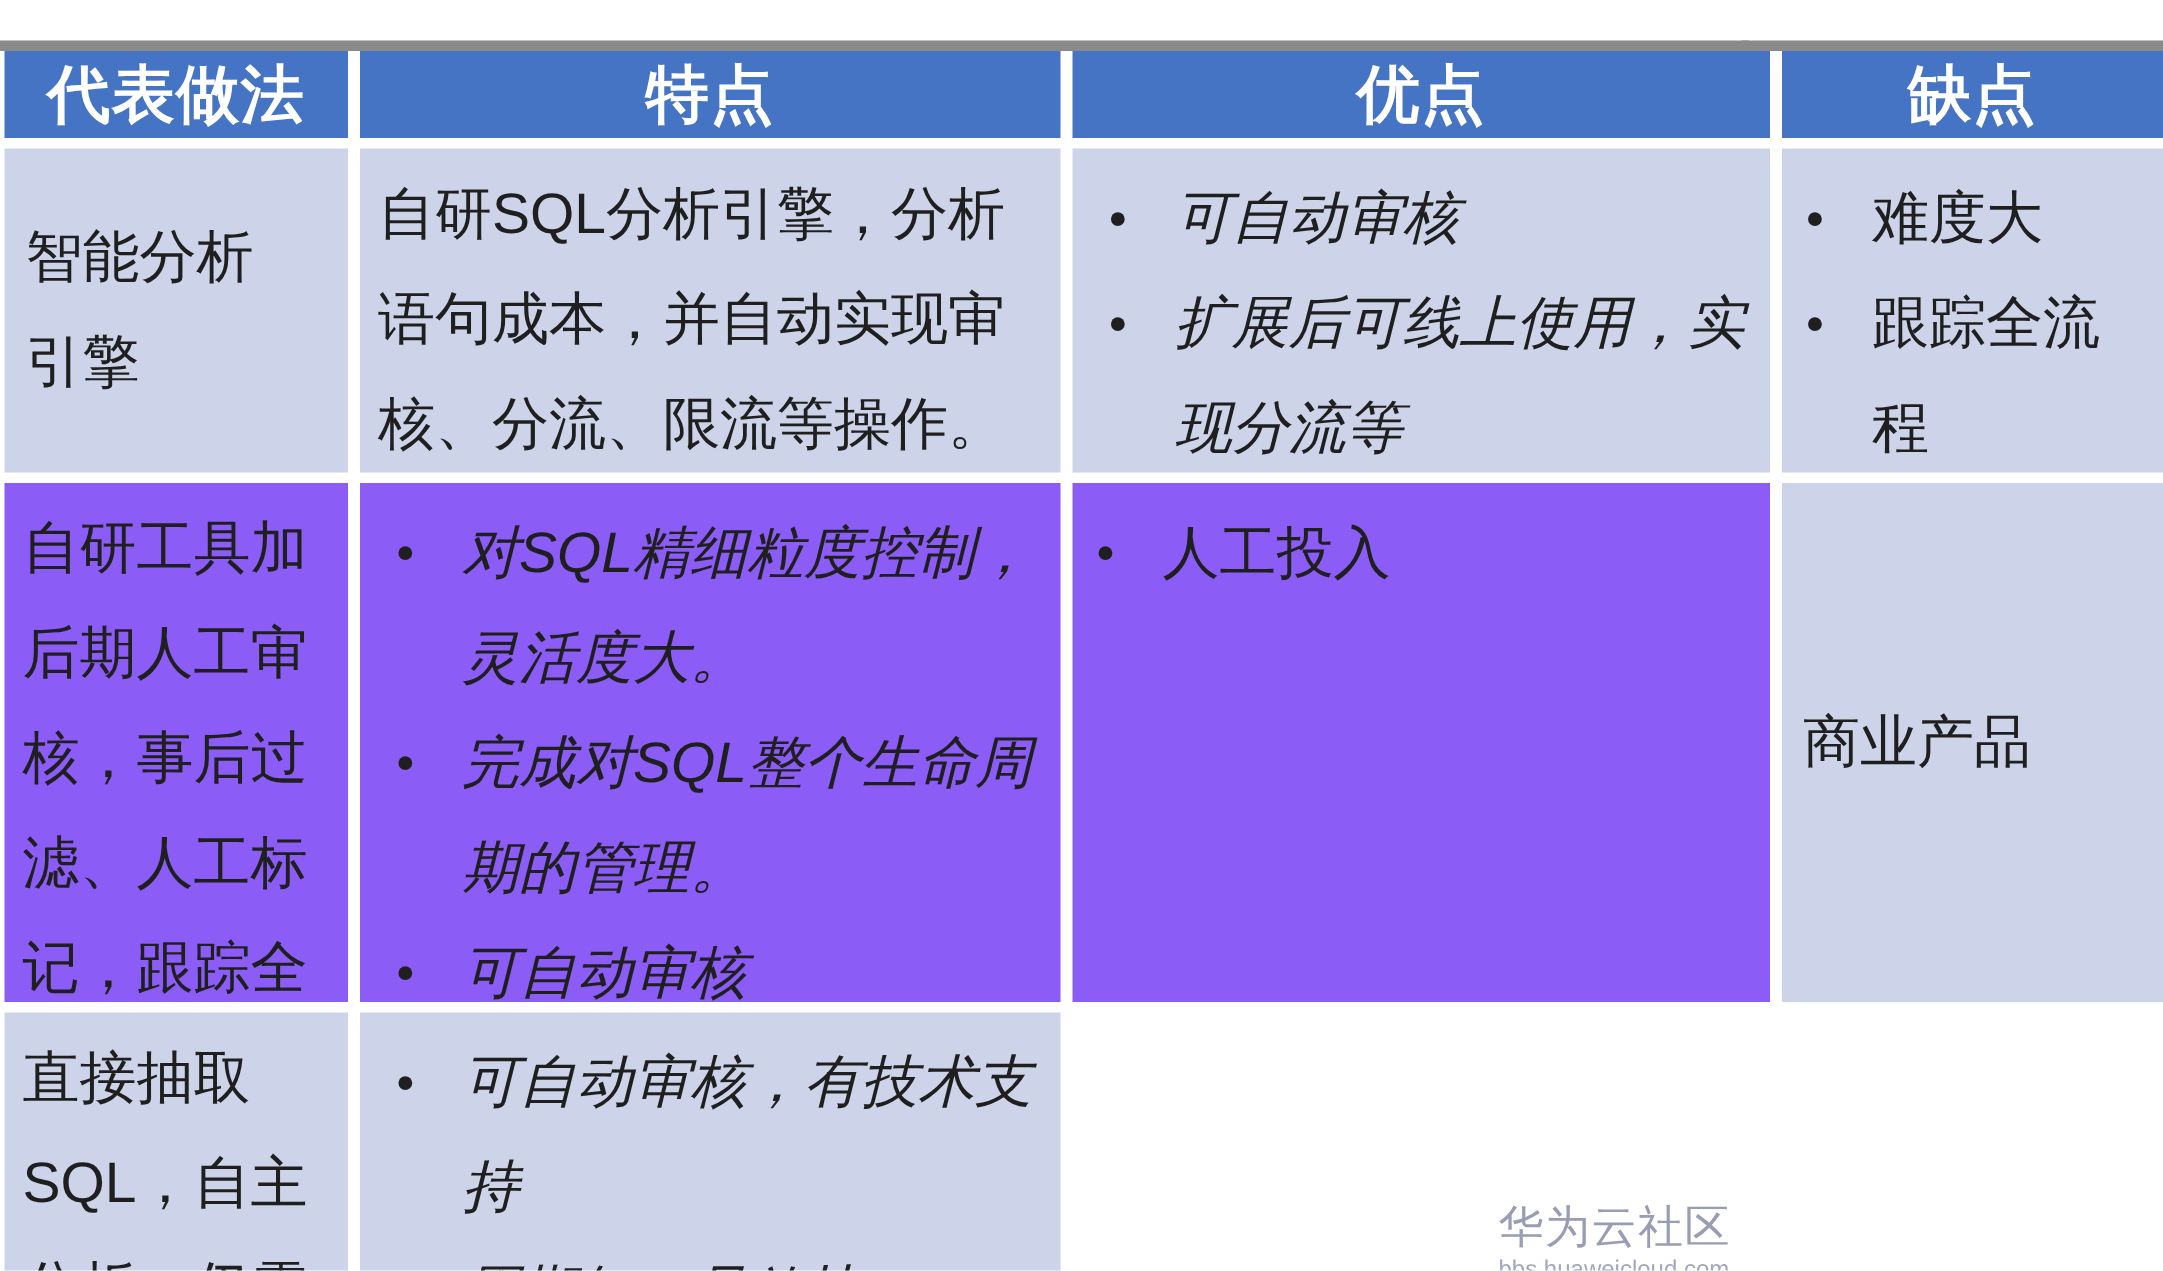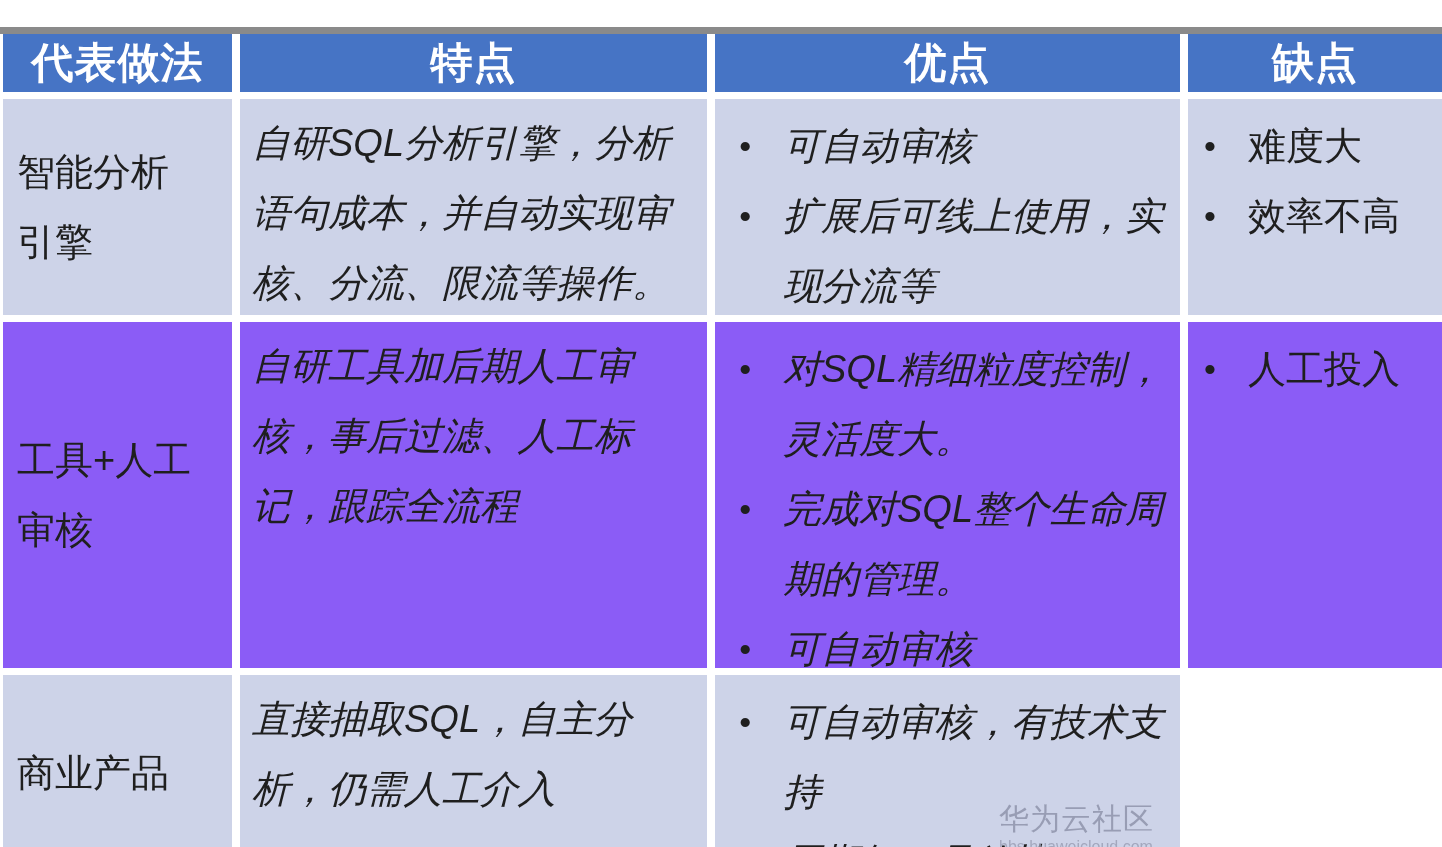--- a/index.html
+++ b/index.html
@@ -44,21 +44,20 @@
   }
   .band-dark  { background: #cdd3e8; }
   .band-light { background: #8b5cf6; }
 
   .approach-cell {
     display: flex; align-items: center;
     padding: 0 38px 0 14px;
   }
   .features-cell {
     padding: 9px 12px 0 12px;
-    font-style: italic;
   }
   .bullet-cell { padding: 12px 12px 0 0; }
   .bullet-cell ul { list-style: none; }
   .col-pros ul { padding-left: 24px; font-style: italic; }
   .col-cons ul { padding-left: 16px; }
   .bullet-cell li {
     position: relative;
     padding-left: 44px;
   }
   .bullet-cell li::before {
@@ -95,25 +94,24 @@
     <div class="cell band-dark features-cell">自研SQL分析引擎，分析语句成本，并自动实现审核、分流、限流等操作。</div>
     <div class="cell band-dark bullet-cell col-pros">
       <ul>
         <li>可自动审核</li>
         <li>扩展后可线上使用，实现分流等</li>
       </ul>
     </div>
     <div class="cell band-dark bullet-cell col-cons">
       <ul>
         <li>难度大</li>
-        <li>效率不高</li>
+        <li>跟踪全流程</li>
       </ul>
     </div>
 
-    <div class="cell band-light approach-cell">工具+人工审核</div>
     <div class="cell band-light features-cell">自研工具加后期人工审核，事后过滤、人工标记，跟踪全流程</div>
     <div class="cell band-light bullet-cell col-pros">
       <ul>
         <li>对SQL精细粒度控制，灵活度大。</li>
         <li>完成对SQL整个生命周期的管理。</li>
         <li>可自动审核</li>
       </ul>
     </div>
     <div class="cell band-light bullet-cell col-cons">
       <ul>

